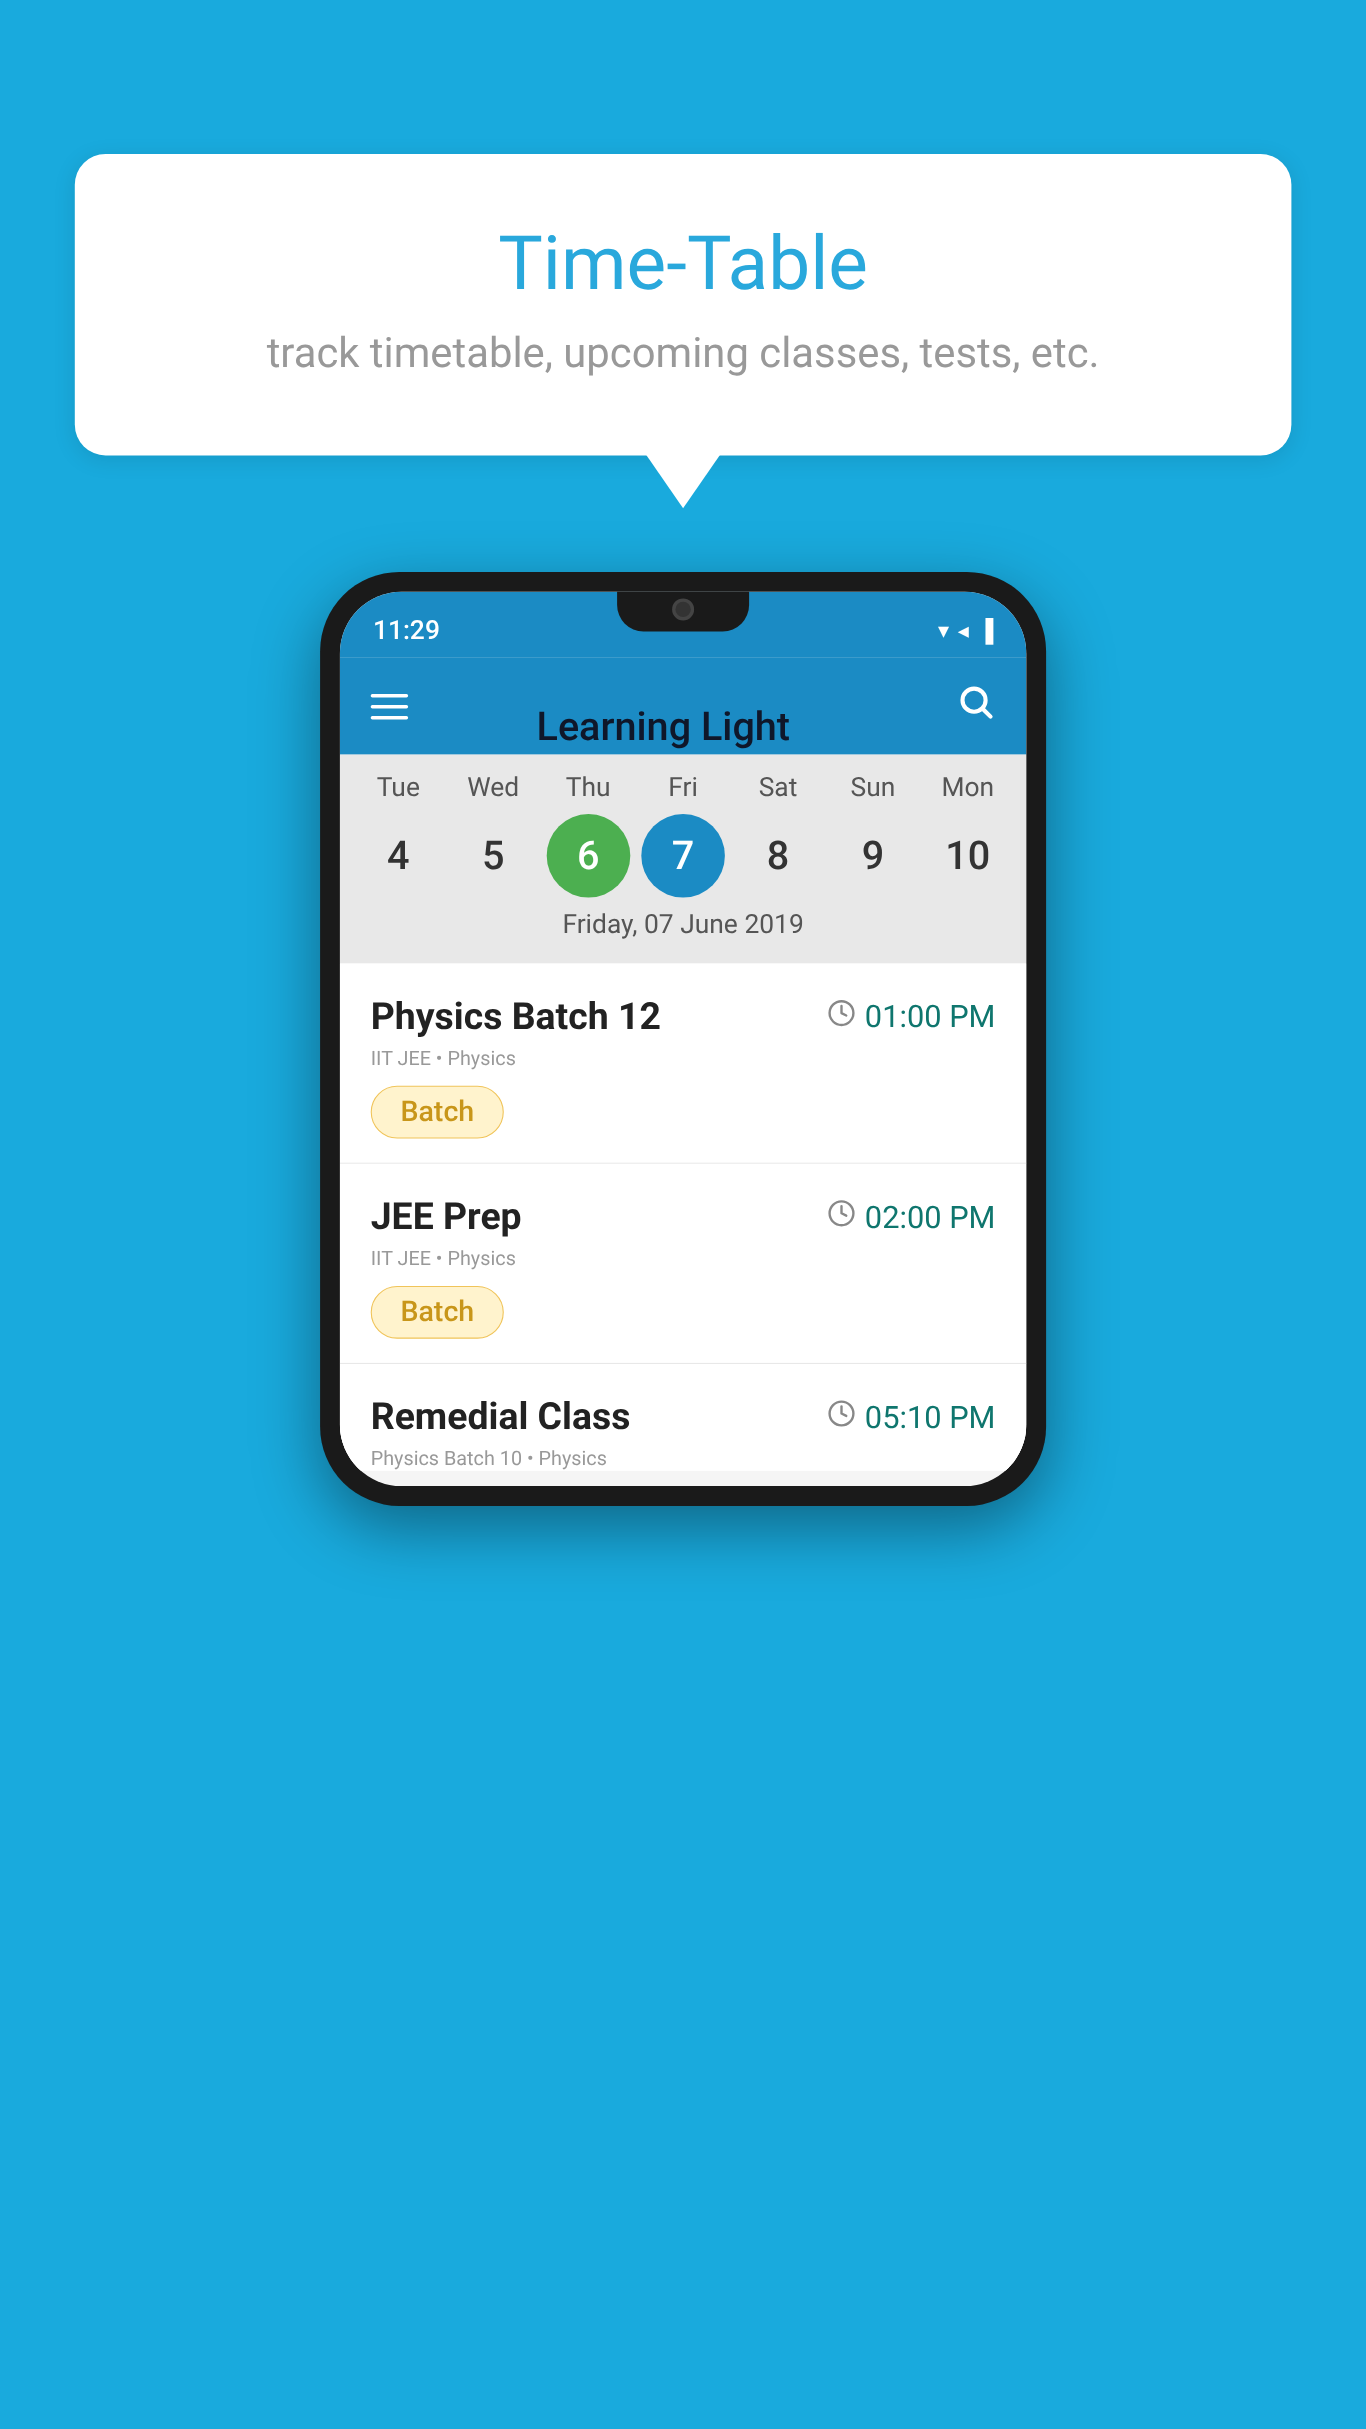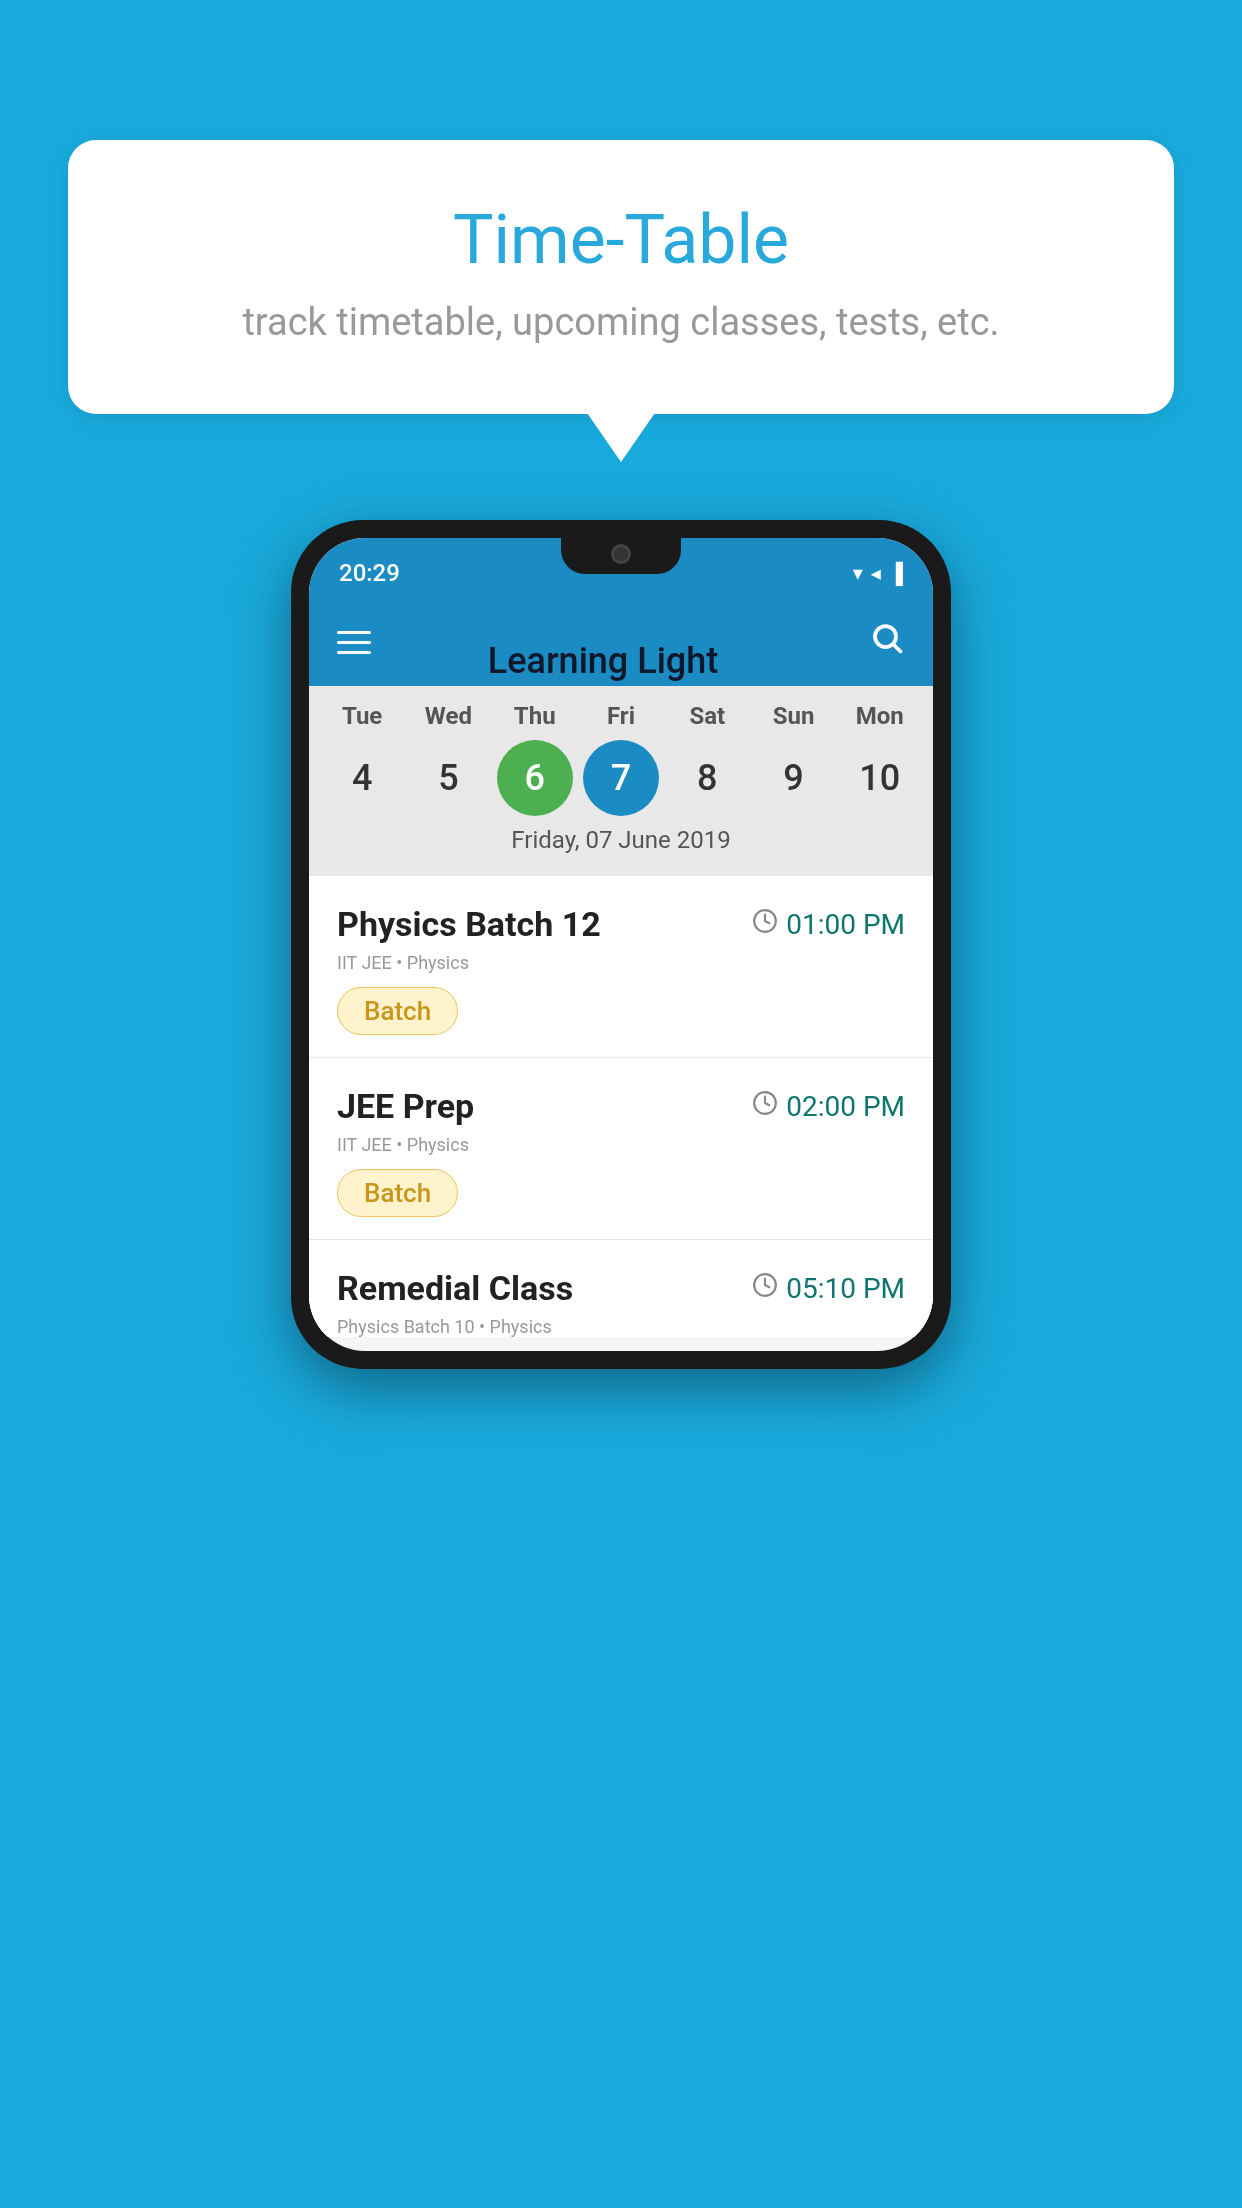--- a/index.html
+++ b/index.html
@@ -190,21 +190,21 @@
     .day-headers {
       display: flex;
       justify-content: space-around;
       padding: 0 10px;
       margin-bottom: 10px;
     }
 
     .day-header {
       font-size: 24px;
       color: #555;
-      font-weight: 700;
+      font-weight: 400;
       width: 76px;
       text-align: center;
     }
 
     .day-numbers {
       display: flex;
       justify-content: space-around;
       padding: 0 10px;
       align-items: center;
     }
@@ -310,21 +310,21 @@
 </div>
 
 <div class="phone-wrapper">
   <div class="phone-outer">
     <div class="phone-notch">
       <div class="phone-camera"></div>
     </div>
     <div class="phone-screen">
 
       <div class="status-bar">
-        <span class="status-time">20:29</span>
+        <span class="status-time">11:29</span>
         <div class="status-icons">
           <span>▾</span>
           <span>◂</span>
           <span>▐</span>
         </div>
       </div>
 
       <div class="app-bar">
         <div class="hamburger-icon">
           <span></span>

